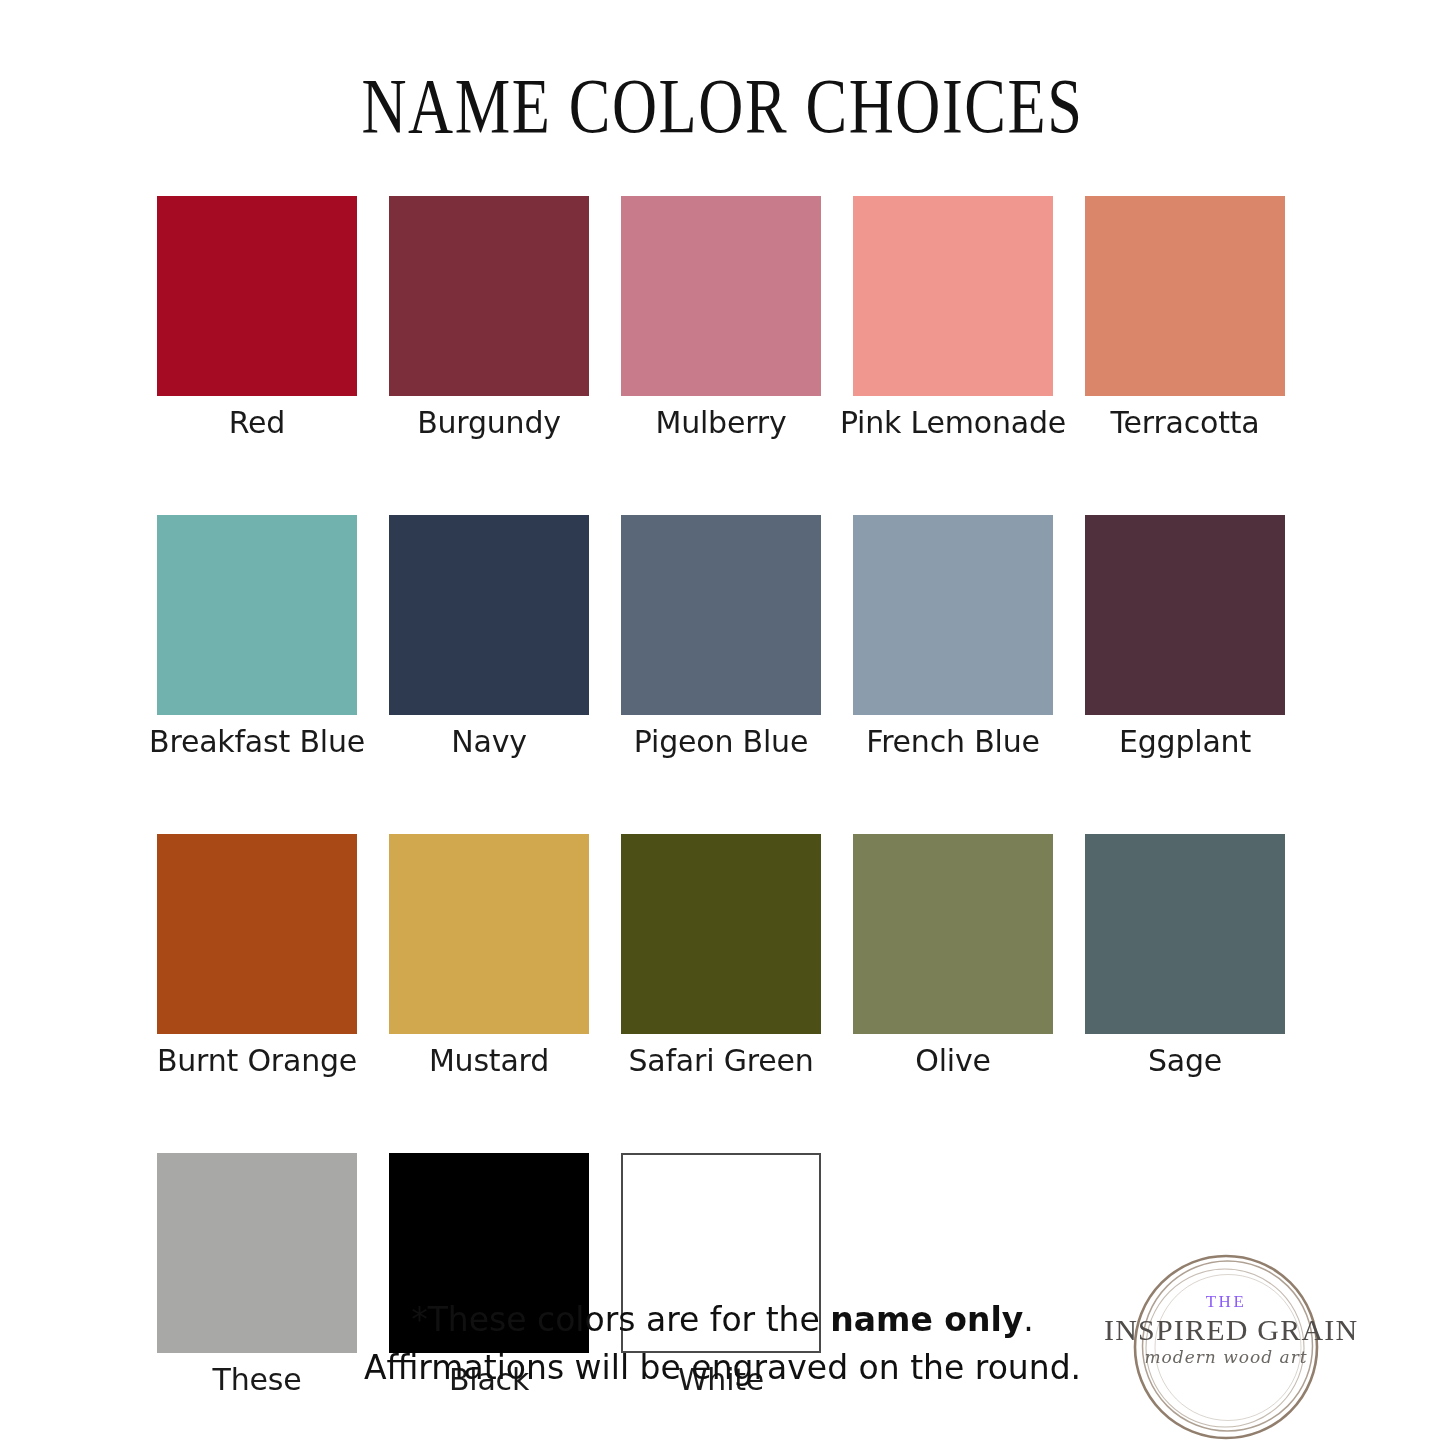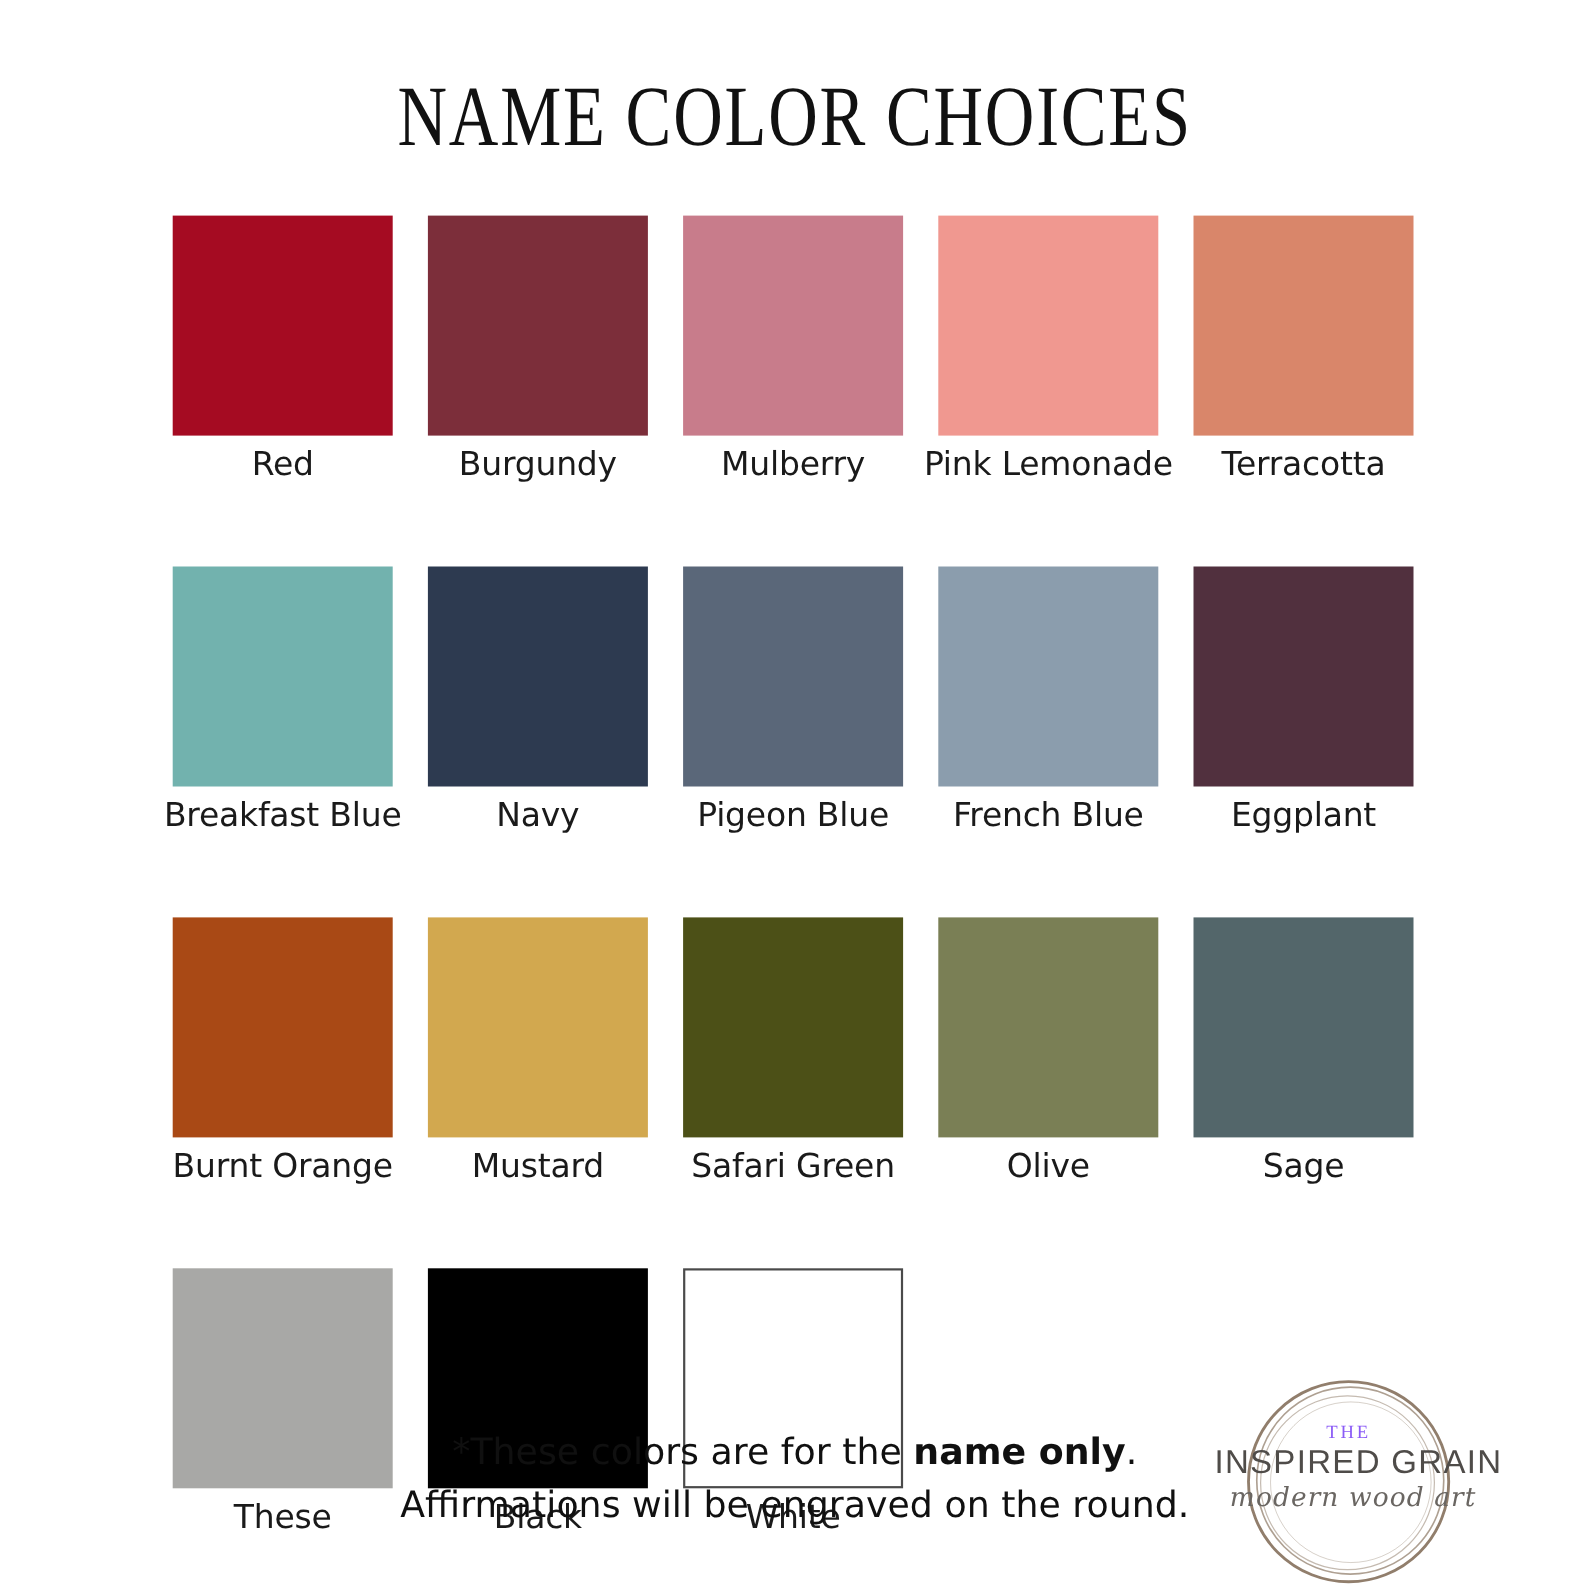--- a/index.html
+++ b/index.html
@@ -119,35 +119,35 @@
     font-size: 17px;
     letter-spacing: 2.5px;
     color: #8b5cf6;
   }
   .logo-name {
     position: absolute;
     left: -24px;
     top: 64px;
     width: 244px;
     text-align: center;
-    font-family: Liberation Sans, sans-serif;
+    font-family: Liberation Serif, serif;
     font-size: 30px;
     letter-spacing: 1.2px;
     color: #4F4C49;
     white-space: nowrap;
   }
   .logo-tag {
     position: absolute;
     left: -10px;
     top: 98px;
     width: 216px;
     text-align: center;
     font-family: "DejaVu Serif", serif;
     font-style: italic;
-    font-size: 24px;
+    font-size: 17px;
     letter-spacing: 1px;
     color: #6A6662;
     white-space: nowrap;
   }
 </style>
 </head>
 <body>
 
 <div class="page">
 

